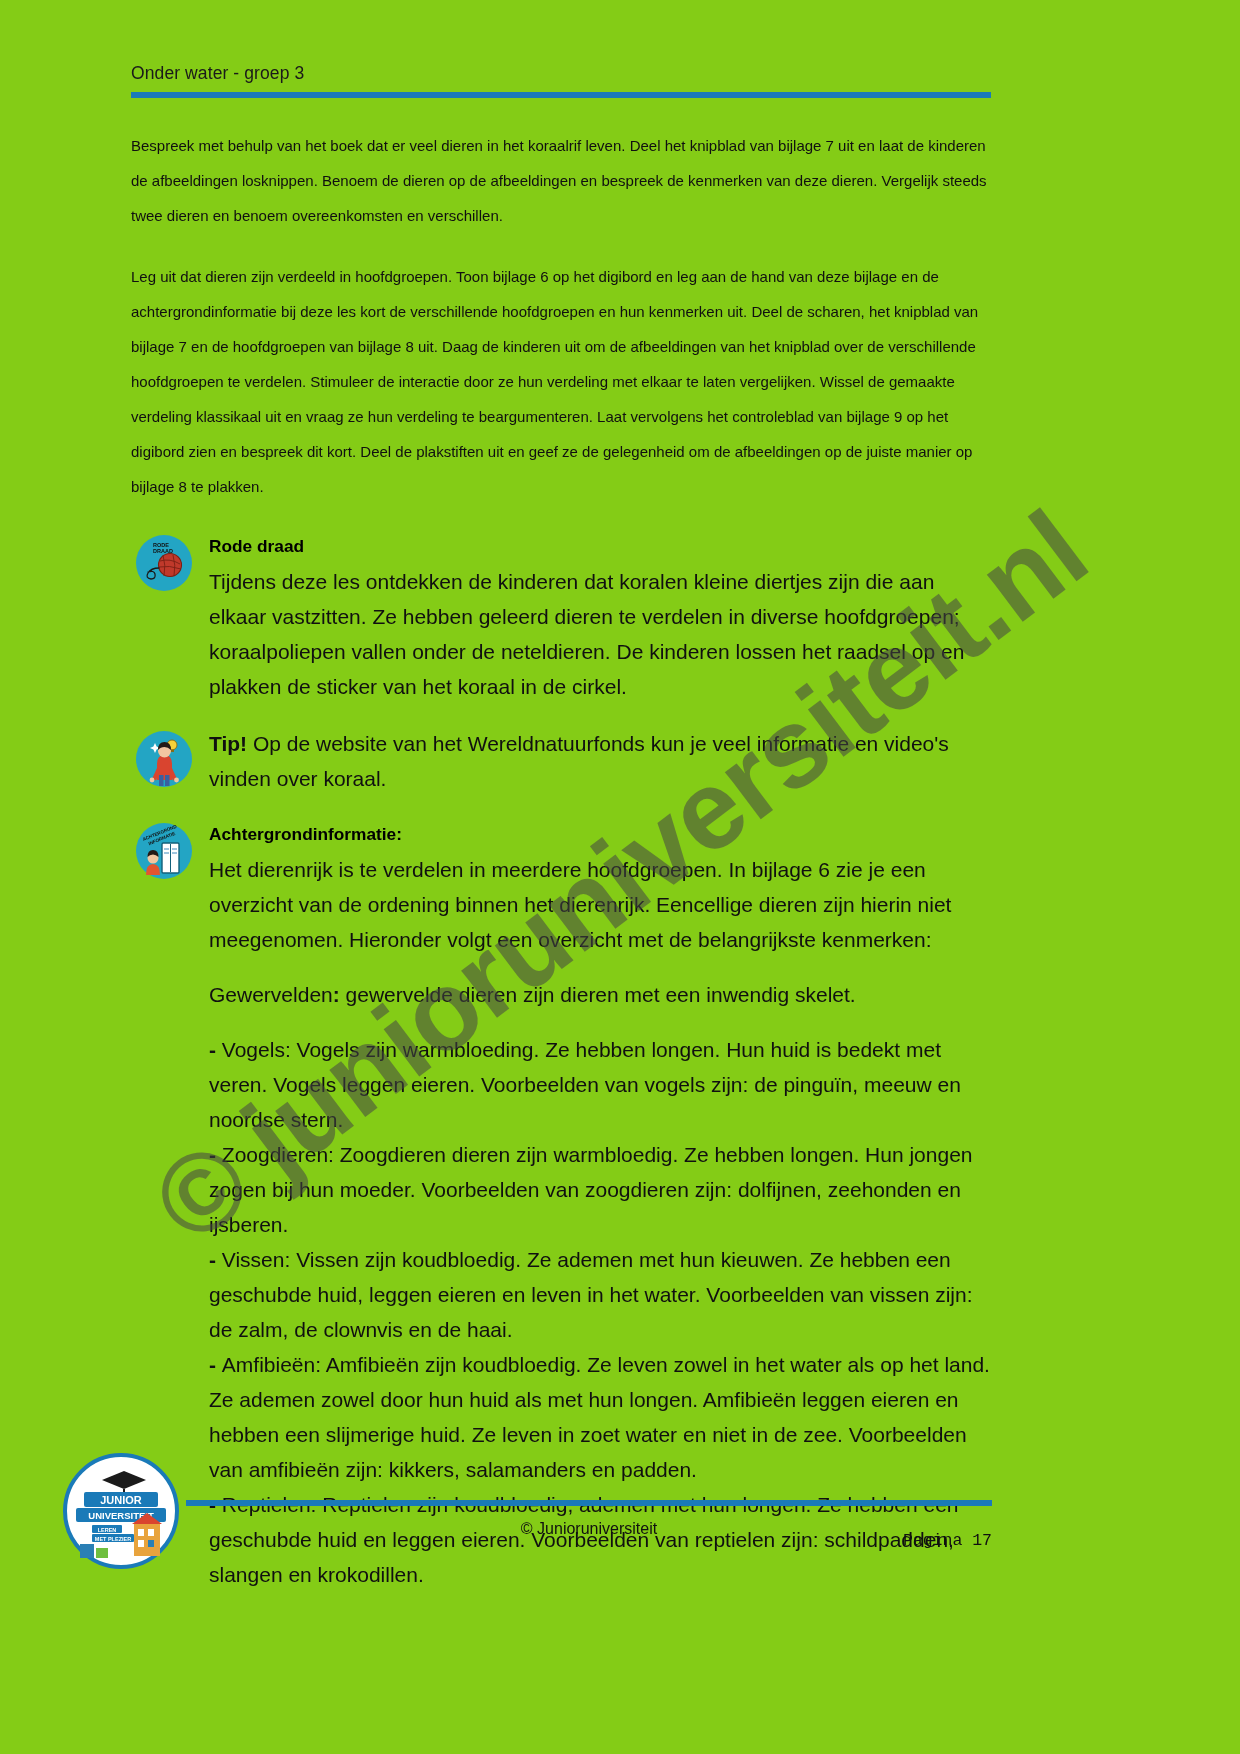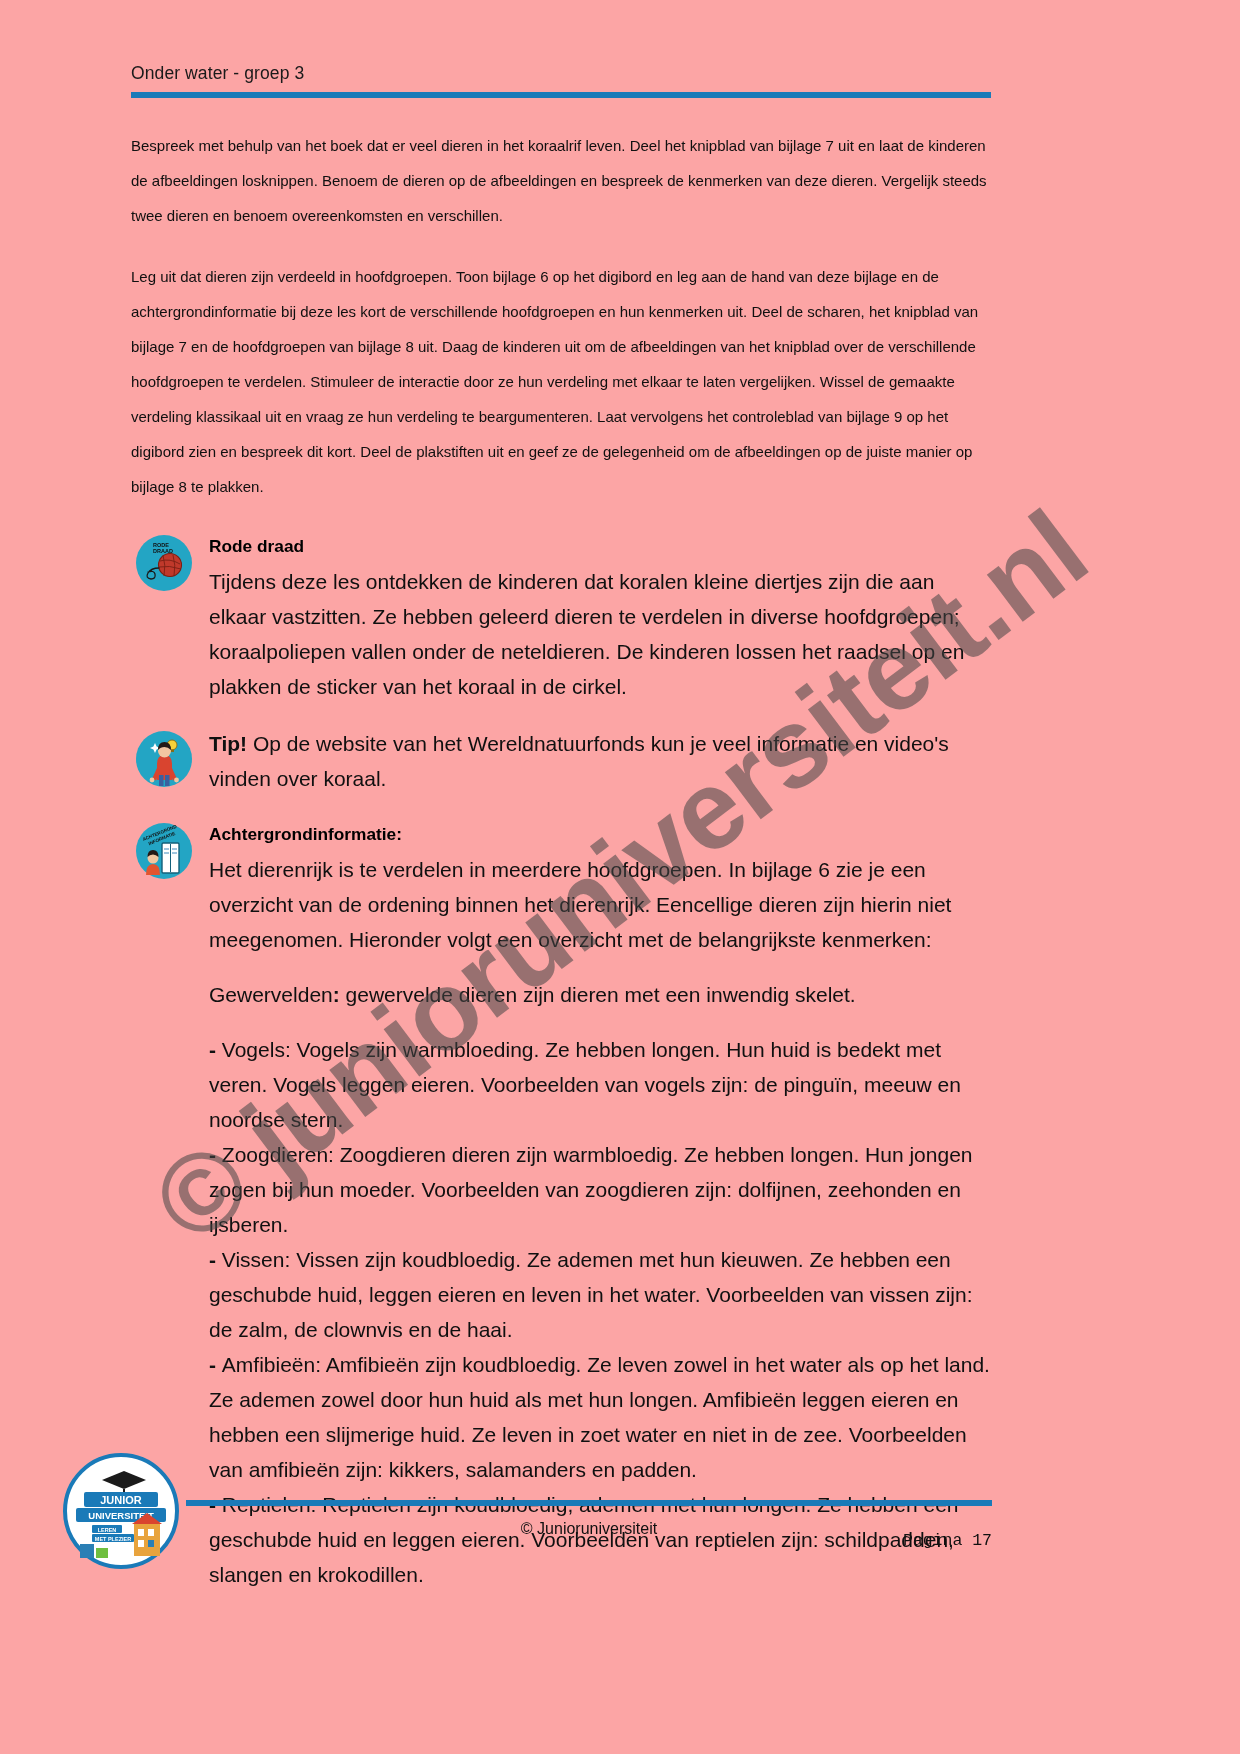--- a/index.html
+++ b/index.html
@@ -10,21 +10,21 @@
   }
   body {
     font-family: "Liberation Sans", sans-serif;
     color: #000000;
   }
   .page {
     position: relative;
     width: 1240px;
     height: 1754px;
     margin: 0 auto;
-    background: #fca5a5;
+    background: #84cc16;
     overflow: hidden;
     box-sizing: border-box;
   }
 
   
   .header {
     position: absolute;
     left: 131px;
     top: 62px;
     width: 860px;

